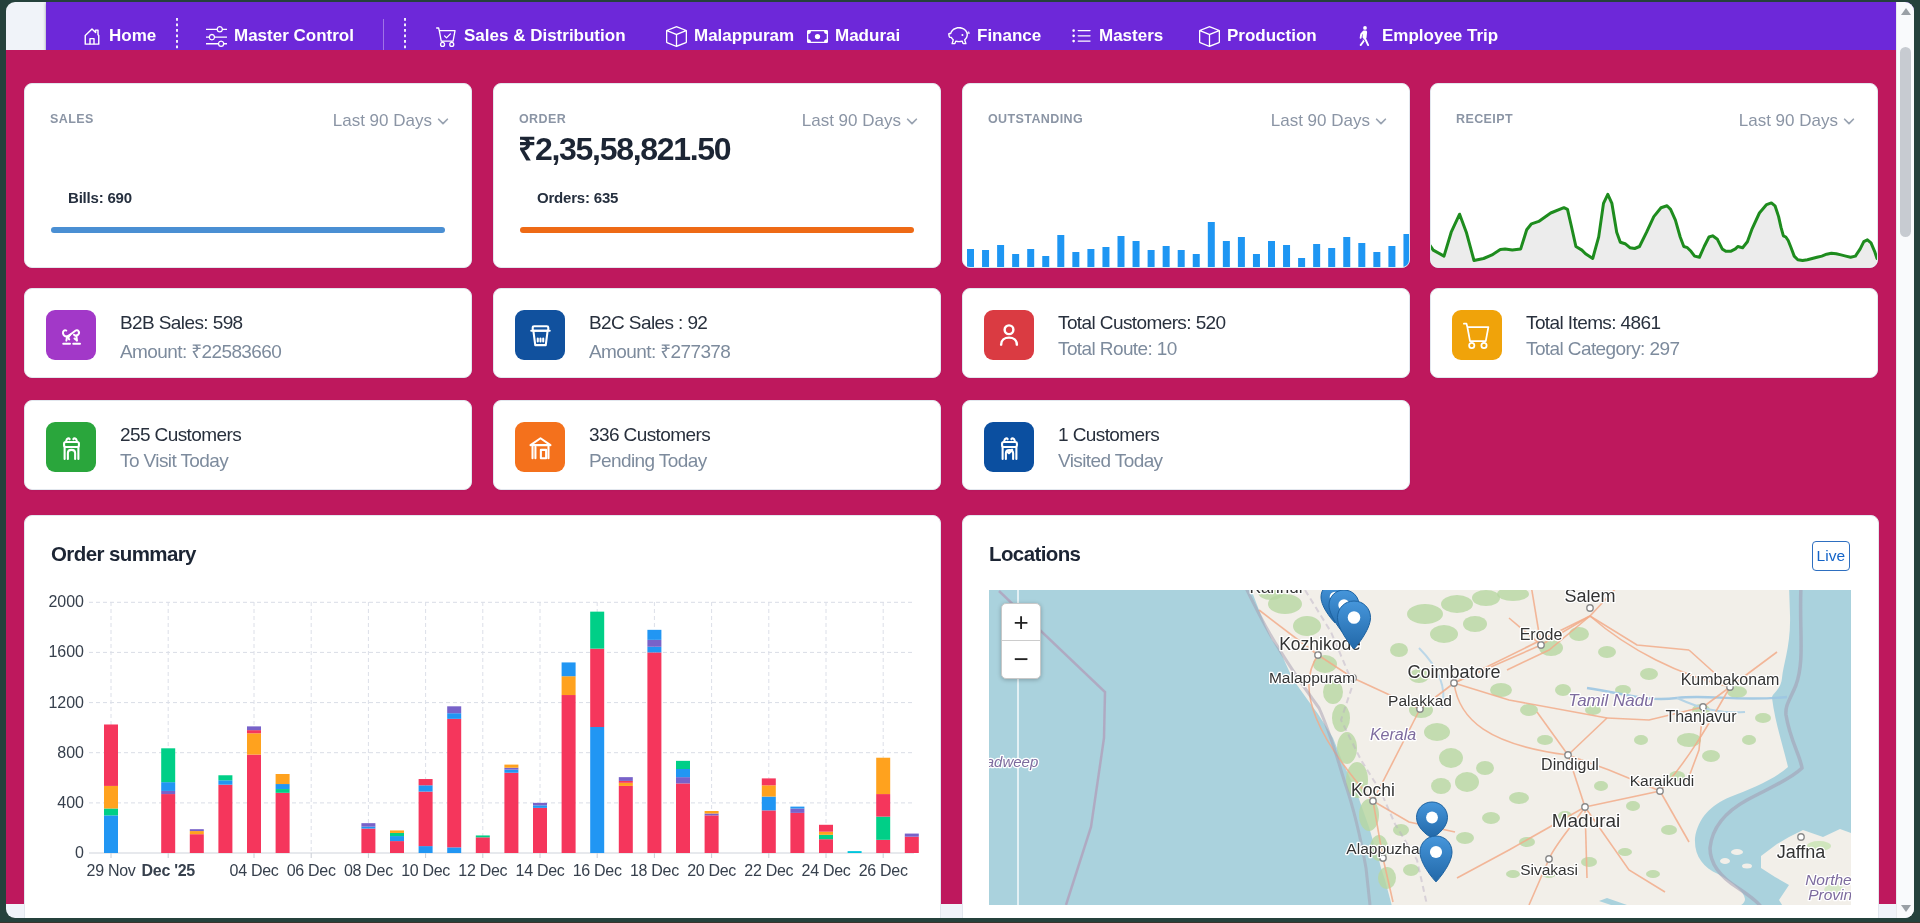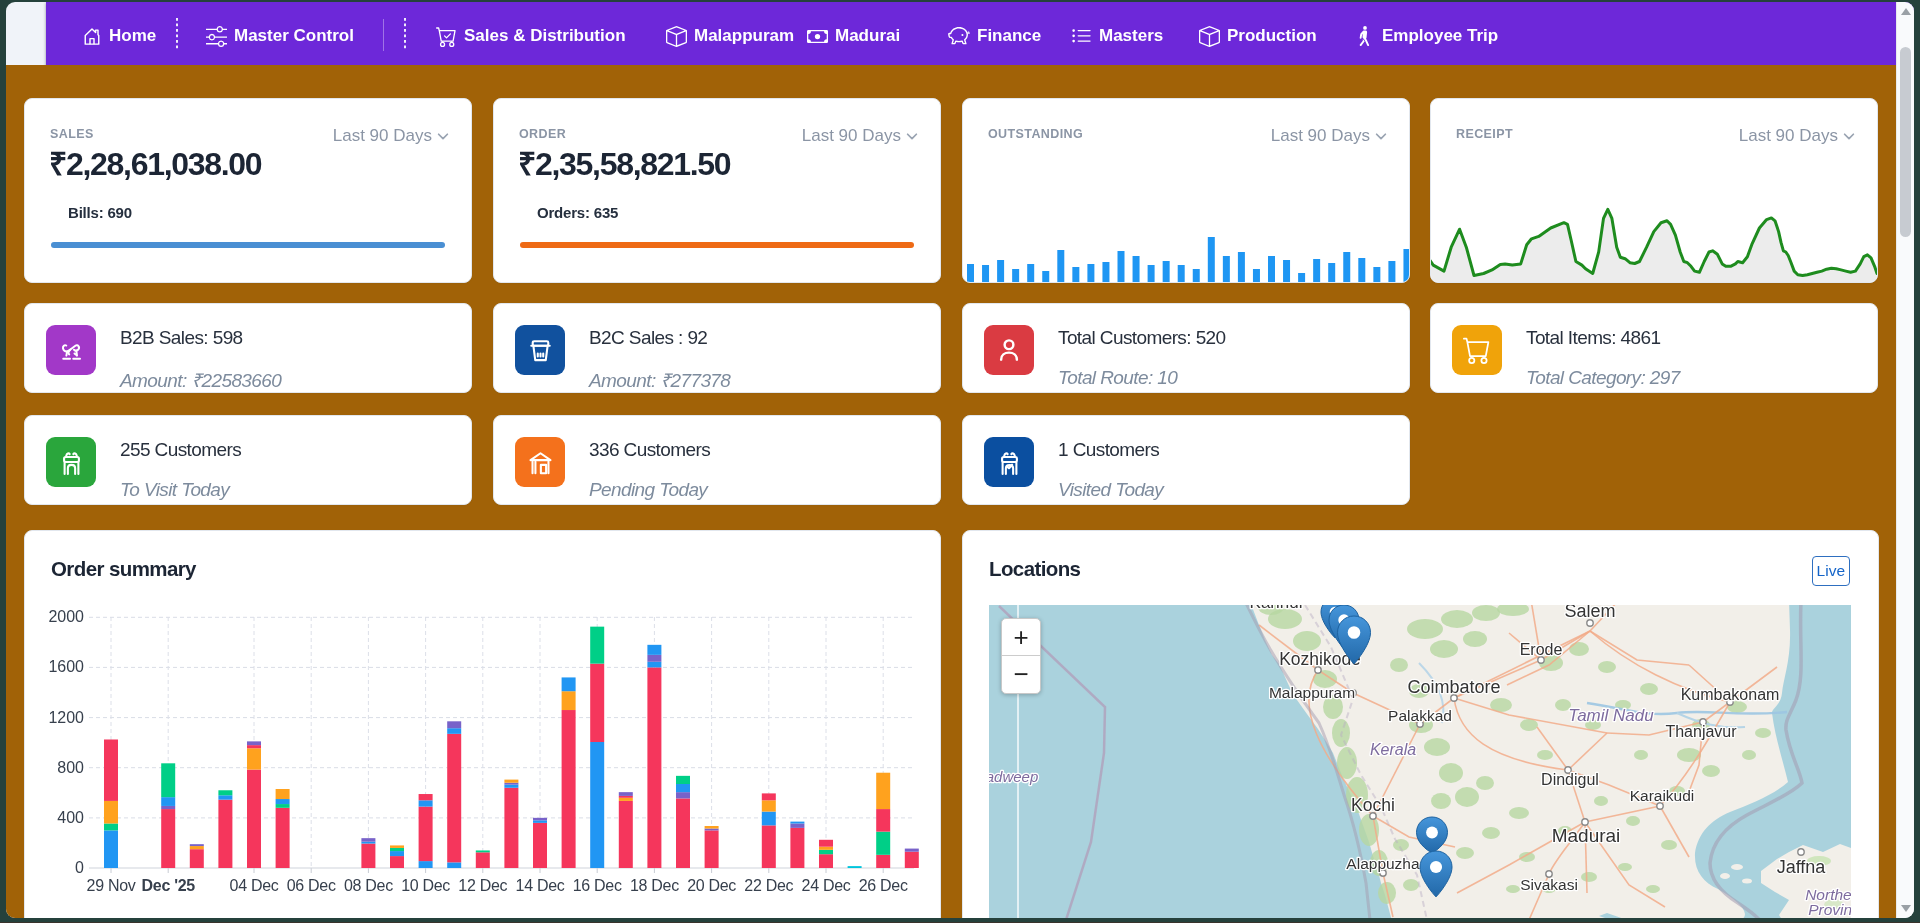--- a/index.html
+++ b/index.html
@@ -1,33 +1,33 @@
 <!DOCTYPE html>
 <html><head><meta charset="utf-8"><style>
 *{margin:0;padding:0;box-sizing:border-box;}
 html,body{width:1920px;height:923px;overflow:hidden;background:#25413c;font-family:"Liberation Sans",sans-serif;}
 .win{position:absolute;left:6px;top:2px;width:1908px;height:916px;border-radius:9px;overflow:hidden;background:#f0f3f9;}
 .nav{position:absolute;left:0;top:0;width:1890px;height:66px;background:#6d28d9;box-shadow:0 1px 3px rgba(0,0,30,.4);margin-left:40px;}
 .nitem{position:absolute;top:3px;height:62px;display:flex;align-items:center;gap:7px;color:#fff;font-weight:700;font-size:17px;white-space:nowrap;}
 .nsep-dot{position:absolute;top:16px;width:2px;height:31px;background-image:linear-gradient(to bottom,rgba(255,255,255,.9) 55%,transparent 55%);background-size:2px 5.5px;}
 .nsep{position:absolute;top:17px;width:1px;height:32px;background:rgba(255,255,255,.35);}
-.main{position:absolute;left:0;top:63px;width:1890px;height:854px;background:#a16207;}
+.main{position:absolute;left:0;top:48px;width:1890px;height:854px;background:#be185d;}
 .card{position:absolute;background:#fff;border:1px solid #e2e7ee;border-radius:8px;box-shadow:0 1px 2px rgba(16,40,90,.04);}
 .r1{top:33px;width:448px;height:185px;overflow:hidden;}
 .chead{position:absolute;left:25px;right:21px;top:23px;display:flex;justify-content:space-between;align-items:center;}
 .clabel{font-size:12.5px;font-weight:700;color:#8b95a5;letter-spacing:.4px;}
 .cdays{font-size:17px;color:#8b95a5;display:flex;align-items:center;gap:4px;margin-top:4px;}
 .cvalue{position:absolute;left:24px;top:42px;font-size:32px;font-weight:700;color:#1c2534;letter-spacing:-1.3px;}
 .bills{position:absolute;left:25px;top:105px;font-size:15px;font-weight:700;color:#252f3e;letter-spacing:-0.2px;margin-left:18px;}
 .uline{position:absolute;left:26px;right:26px;top:143px;height:6px;border-radius:3px;}
 .r2{width:448px;height:90px;}
 .tile{position:absolute;left:21px;top:21px;width:50px;height:50px;border-radius:9px;display:flex;align-items:center;justify-content:center;}
 .ctext{position:absolute;left:95px;top:23px;}
 .t1{font-size:19px;color:#28303d;letter-spacing:-0.6px;}
-.t2{font-size:19px;color:#7d8b9d;margin-top:18px;letter-spacing:-0.6px;font-style:italic;}
+.t2{font-size:19px;color:#7d8b9d;margin-top:4px;letter-spacing:-0.6px;}
 .bigcard{position:absolute;top:465px;width:917px;height:420px;background:#fff;border:1px solid #e2e7ee;border-radius:8px;}
 .btitle{position:absolute;left:26px;top:26px;font-size:20.5px;font-weight:700;color:#1c2534;letter-spacing:-0.6px;}
 .live{position:absolute;right:28px;top:25px;border:1px solid #2e6fc0;color:#1464c8;font-size:15.5px;padding:3px 4px;border-radius:4px;line-height:1.45;}
 .sb{position:absolute;right:0;top:0;width:18px;height:916px;background:#f9fafc;border-left:1px solid #e8eaed;}
 .sbthumb{position:absolute;left:3px;top:45px;width:11px;height:190px;background:#c7cbd1;border-radius:6px;}
 .zoomctl{position:absolute;left:12px;top:13px;width:40px;background:#fff;border:1px solid #c8c8c8;border-radius:5px;box-shadow:0 1px 4px rgba(0,0,0,.25);}
 .zbtn{width:100%;height:37px;display:flex;align-items:center;justify-content:center;font-size:26px;color:#222;font-weight:400;}
 .zbtn:first-child{border-bottom:1px solid #ccc;}
 </style></head><body>
 <div class="win">
@@ -96,21 +96,20 @@
       </div>
   </div>
   <div class="main">
     <div class="card r1" style="left:18px">
   <div class="chead">
           <span class="clabel">SALES</span>
           <span class="cdays">Last 90 Days <svg viewBox="0 0 16 16" width="14" height="14" fill="none" stroke="#9aa4b2" stroke-width="2" stroke-linecap="round" stroke-linejoin="round">
               <path d="M3 6l5 5 5-5"></path>
             </svg></span>
         </div>
-  <div class="cvalue">₹2,28,61,038.00</div>
   <div class="bills">Bills: 690</div>
         <div class="uline" style="background:#4a8fd3"></div>
 </div>
     <div class="card r1" style="left:487px">
   <div class="chead">
           <span class="clabel">ORDER</span>
           <span class="cdays">Last 90 Days <svg viewBox="0 0 16 16" width="14" height="14" fill="none" stroke="#9aa4b2" stroke-width="2" stroke-linecap="round" stroke-linejoin="round">
               <path d="M3 6l5 5 5-5"></path>
             </svg></span>
         </div>

